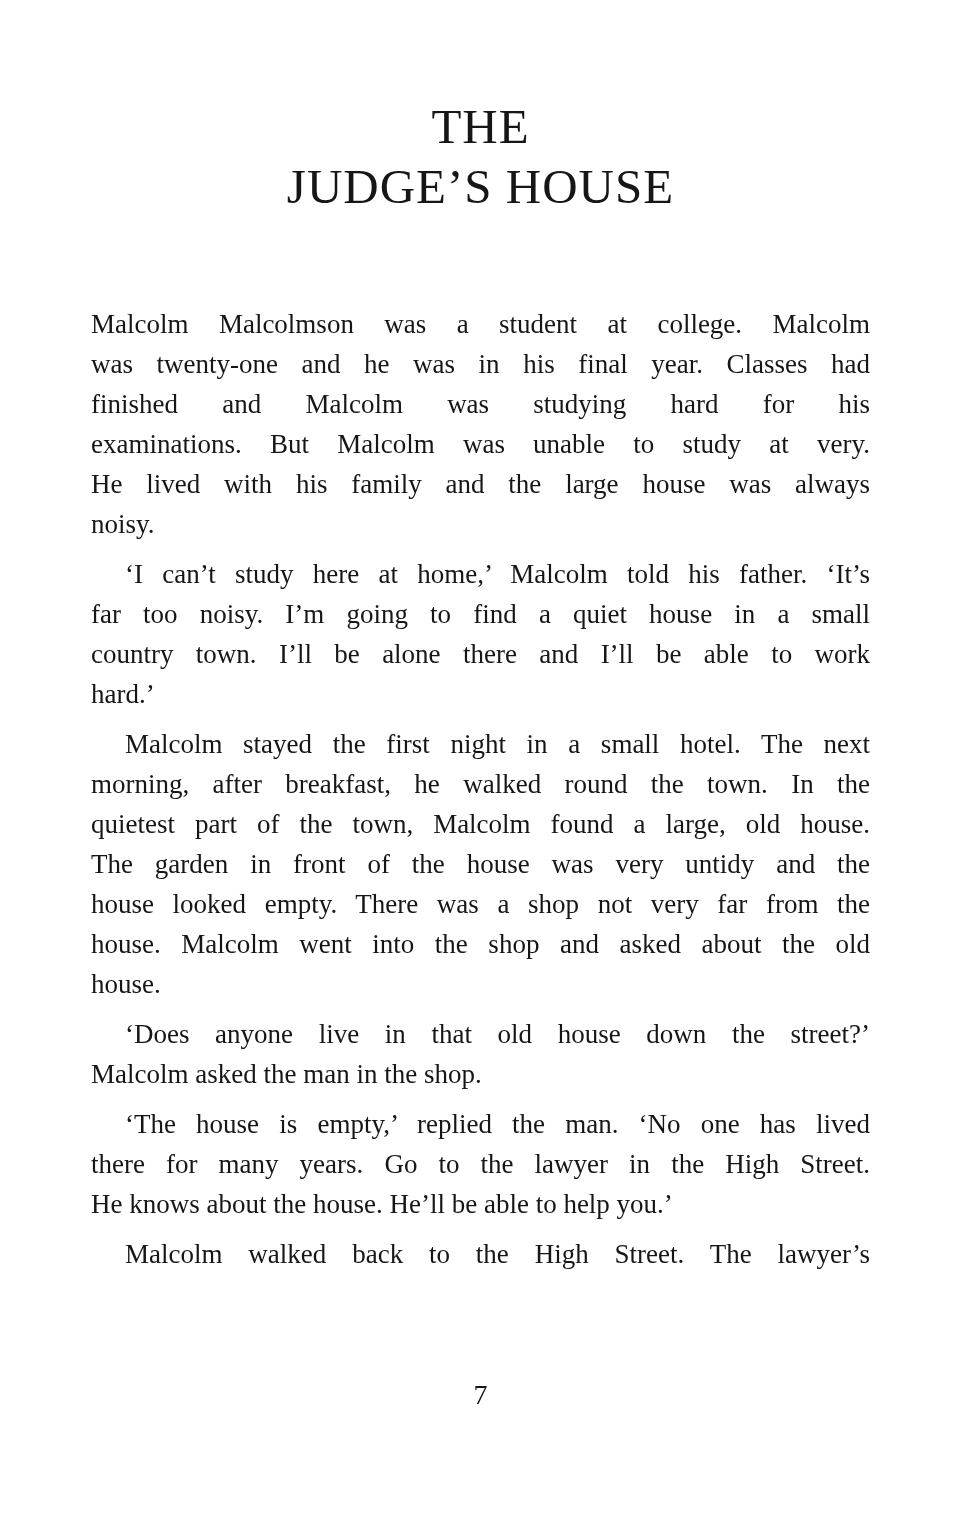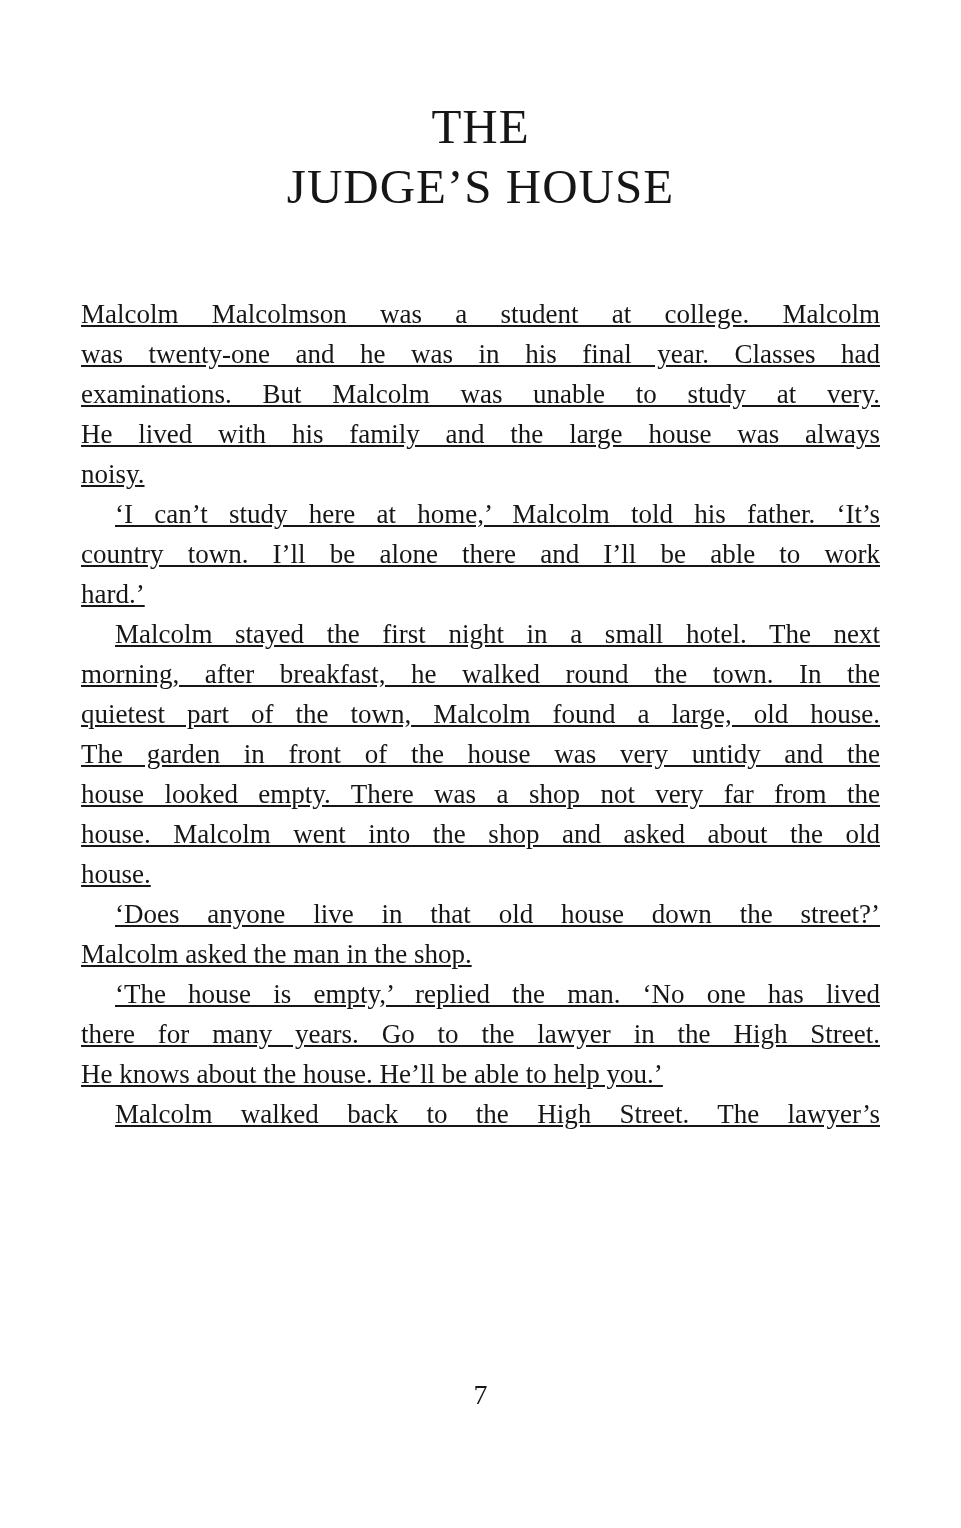--- a/index.html
+++ b/index.html
@@ -31,22 +31,21 @@
   }
   .body-text {
     position: absolute;
     top: 294px;
     left: 81px;
     width: 799px;
     font-size: 27px;
     line-height: 40px;
   }
   .paragraph {
-    margin: 0;
-    text-decoration: underline;
+    margin: 10px;
   }
   .line {
     text-align: justify;
     text-align-last: justify;
     white-space: normal;
     height: 40px;
     overflow: visible;
   }
   .line.last {
     text-align-last: left;
@@ -71,26 +70,28 @@
 <div class="book-page">
   <h1 class="chapter-title">
     <span>THE</span><br>
     <span>JUDGE’S HOUSE</span>
   </h1>
 
   <div class="body-text">
       <div class="paragraph">
         <div class="line">Malcolm Malcolmson was a student at college. Malcolm</div>
         <div class="line">was twenty-one and he was in his final year. Classes had</div>
+        <div class="line">finished and Malcolm was studying hard for his</div>
         <div class="line">examinations. But Malcolm was unable to study at very.</div>
         <div class="line">He lived with his family and the large house was always</div>
         <div class="line last">noisy.</div>
       </div>
       <div class="paragraph">
         <div class="line indent">‘I can’t study here at home,’ Malcolm told his father. ‘It’s</div>
+        <div class="line">far too noisy. I’m going to find a quiet house in a small</div>
         <div class="line">country town. I’ll be alone there and I’ll be able to work</div>
         <div class="line last">hard.’</div>
       </div>
       <div class="paragraph">
         <div class="line indent">Malcolm stayed the first night in a small hotel. The next</div>
         <div class="line">morning, after breakfast, he walked round the town. In the</div>
         <div class="line">quietest part of the town, Malcolm found a large, old house.</div>
         <div class="line">The garden in front of the house was very untidy and the</div>
         <div class="line">house looked empty. There was a shop not very far from the</div>
         <div class="line">house. Malcolm went into the shop and asked about the old</div>

